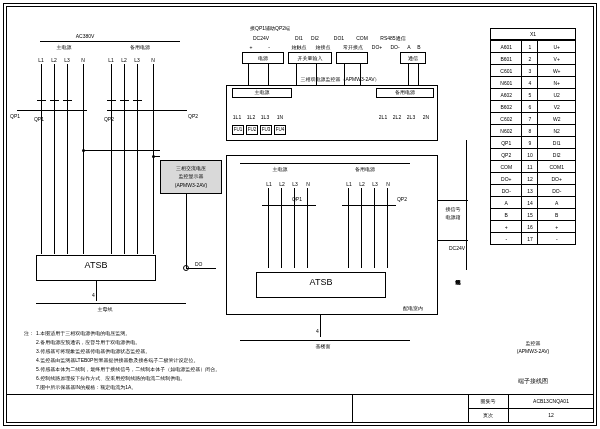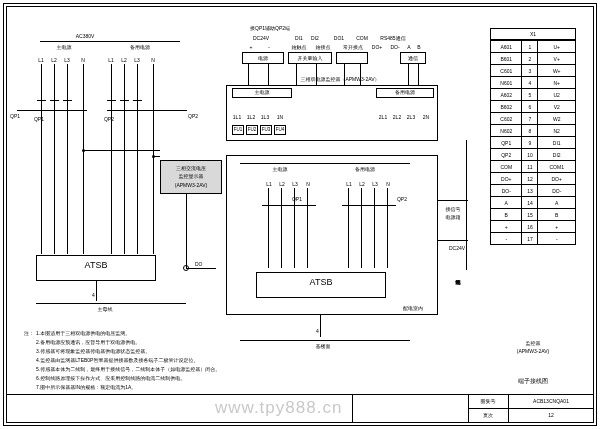--- a/index.html
+++ b/index.html
@@ -296,21 +296,20 @@
 
   <div class="t" style="left:24px;top:330px;">注：</div>
   <div class="t" style="left:36px;top:330px;">1.本图适用于三相双电源供电的电压监测。</div>
   <div class="t" style="left:36px;top:339px;">2.备用电源应预通讯，应督导用于双电源供电。</div>
   <div class="t" style="left:36px;top:348px;">3.传感器可将现象监控器传电器供电源状态监控器。</div>
   <div class="t" style="left:36px;top:357px;">4.监控器由监测器LTEB0P智果器提供接器数及接各端子二极管计设定位。</div>
   <div class="t" style="left:36px;top:366px;">5.传感器本体为二线制，最终用于接线信号，二线制本体子（如电源监控器）闭合。</div>
   <div class="t" style="left:36px;top:375px;">6.控制线路原理按下操作方式、应采用控制线路的电流二线制供电。</div>
   <div class="t" style="left:36px;top:384px;">7.图中所示保器器IN的规格：额定电流为1A。</div>
 
-  <div class="wm">www.tpy888.cn</div>
 
   <div class="ln h" style="left:6px;top:394px;width:588px;"></div>
   <div class="ln v" style="left:352px;top:394px;height:29px;"></div>
   <div class="ln v" style="left:468px;top:394px;height:29px;"></div>
   <div class="ln v" style="left:508px;top:394px;height:29px;"></div>
   <div class="ln h" style="left:468px;top:408px;width:126px;"></div>
 
   <div class="tc" style="left:468px;top:398px;width:40px;">图集号</div>
   <div class="tc" style="left:508px;top:398px;width:86px;">ACB13CNQA01</div>
   <div class="tc" style="left:468px;top:412px;width:40px;">页次</div>

